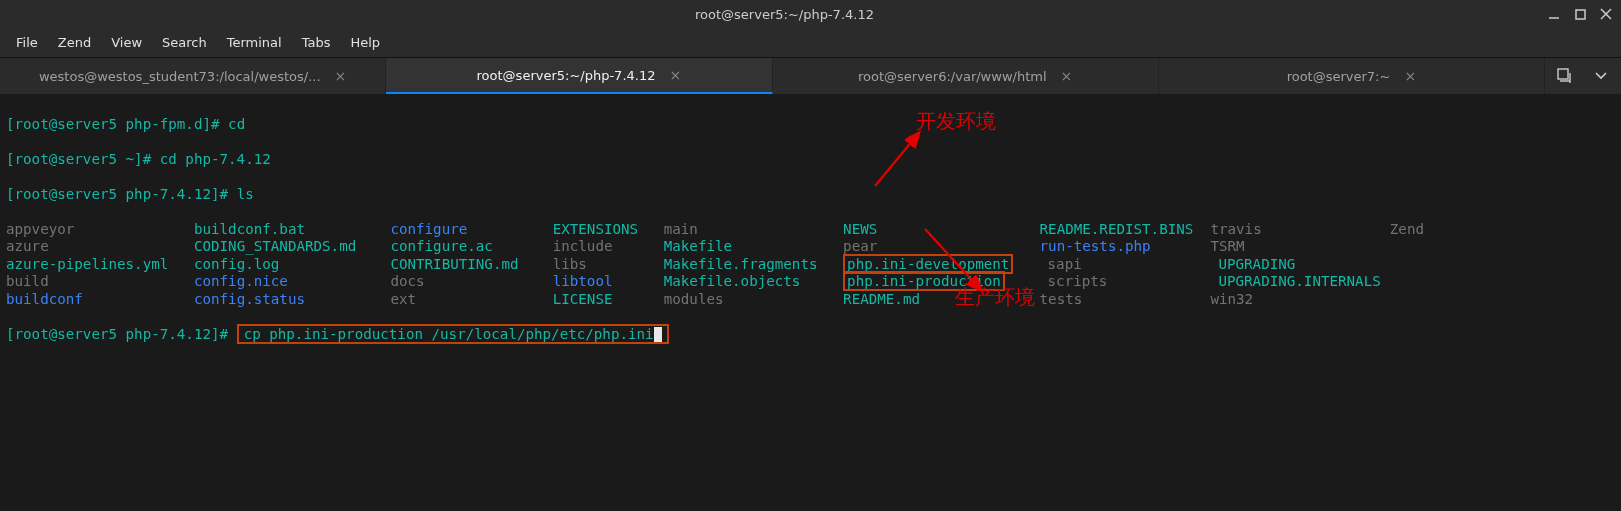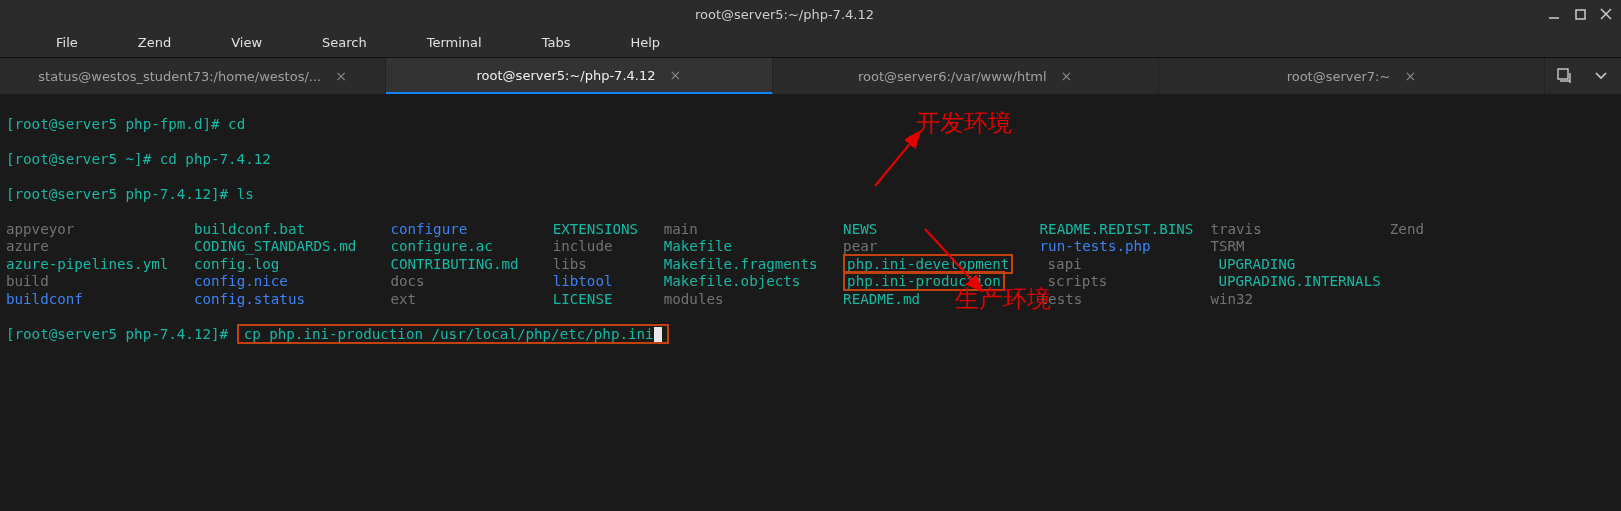--- a/index.html
+++ b/index.html
@@ -29,21 +29,21 @@
       height: 30px;
       background: #2b2b2b;
       display: flex;
       align-items: center;
       padding: 0 8px;
       gap: 4px;
       font-family: "DejaVu Sans", sans-serif;
       font-size: 13px;
       border-bottom: 1px solid #111;
     }
-    .menu-item { padding: 4px 8px; color: #e0e0e0; cursor: pointer; margin-left: 40px; }
+    .menu-item { padding: 4px 8px; color: #e0e0e0; cursor: pointer; }
     .tabbar {
       height: 36px;
       background: #2b2b2b;
       display: flex;
       align-items: center;
       font-family: "DejaVu Sans", sans-serif;
       font-size: 13px;
     }
     .tab {
       flex: 1;
@@ -71,22 +71,22 @@
       height: calc(100% - 94px);
     }
     .line { white-space: pre; font-family: "DejaVu Sans Mono", monospace; }
     .blue { color: #737373; }
     .green { color: #3b82f6; }
     .white { color: #14b8a6; }
     .red-box { border: 2px solid #c2410c; }
     .annotation {
       position: absolute;
       color: #e30000;
-      font-family: Liberation Sans, sans-serif;
-      font-size: 24px;
+      font-family: Liberation Mono, monospace;
+      font-size: 20px;
     }
     .arrow {
       position: absolute;
       stroke: #e30000;
       fill: #e30000;
     }
     .cursor {
       display: inline-block;
       width: 8px;
       height: 15px;
@@ -125,21 +125,21 @@
   <span class="menu-item">Zend</span>
   <span class="menu-item">View</span>
   <span class="menu-item">Search</span>
   <span class="menu-item">Terminal</span>
   <span class="menu-item">Tabs</span>
   <span class="menu-item">Help</span>
 </div>
 
 <div class="tabbar">
   <div class="tab">
-    <span>status@westos_student73:/home/westos/...</span>
+    <span>westos@westos_student73:/local/westos/...</span>
     <span class="tab-close">×</span>
   </div>
   <div class="tab active">
     <span>root@server5:~/php-7.4.12</span>
     <span class="tab-close">×</span>
   </div>
   <div class="tab">
     <span>root@server6:/var/www/html</span>
     <span class="tab-close">×</span>
   </div>

